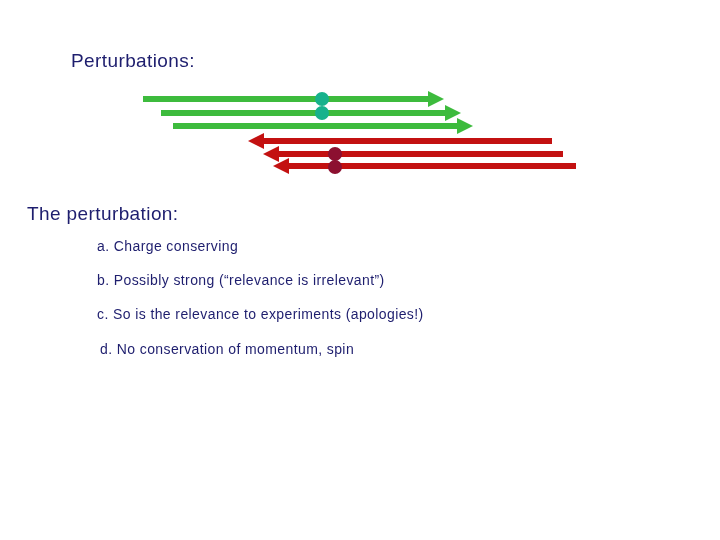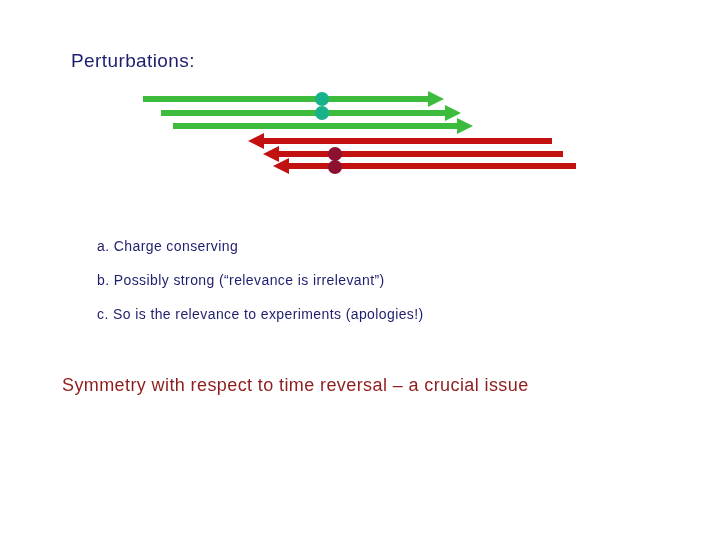--- a/index.html
+++ b/index.html
@@ -41,17 +41,18 @@
       <div class="shaft" style="left: 279px; top: 151px; width: 284px; height: 6px; background: rgb(195, 17, 17);"></div>
       <div class="head" style="left: 263px; top: 146px; border-width: 8px 16px 8px 0px; border-color: transparent rgb(195, 17, 17) transparent transparent;"></div>
       <div class="shaft" style="left: 289px; top: 163px; width: 287px; height: 6px; background: rgb(195, 17, 17);"></div>
       <div class="head" style="left: 273px; top: 158px; border-width: 8px 16px 8px 0px; border-color: transparent rgb(195, 17, 17) transparent transparent;"></div>
       <div class="dot" style="left: 315px; top: 92px; width: 14px; height: 14px; background: rgb(23, 178, 140);"></div>
       <div class="dot" style="left: 315px; top: 106px; width: 14px; height: 14px; background: rgb(23, 178, 140);"></div>
       <div class="dot" style="left: 328px; top: 147px; width: 14px; height: 14px; background: rgb(140, 16, 48);"></div>
       <div class="dot" style="left: 328px; top: 160px; width: 14px; height: 14px; background: rgb(140, 16, 48);"></div>
     </div>
 
+  <div class="txt navy subtitle">The perturbation:</div>
   <div class="txt navy item item-a">a. Charge conserving</div>
   <div class="txt navy item item-c">c. So is the relevance to experiments (apologies!)</div>
   <div class="txt navy item item-b">b. Possibly strong (“relevance is irrelevant”)</div>
-  <div class="txt footer">Symmetry with respect to time reversal – a crucial issue</div>
+  <div class="txt navy item item-d">d. No conservation of momentum, spin</div>
 </div>
 
 </body></html>

